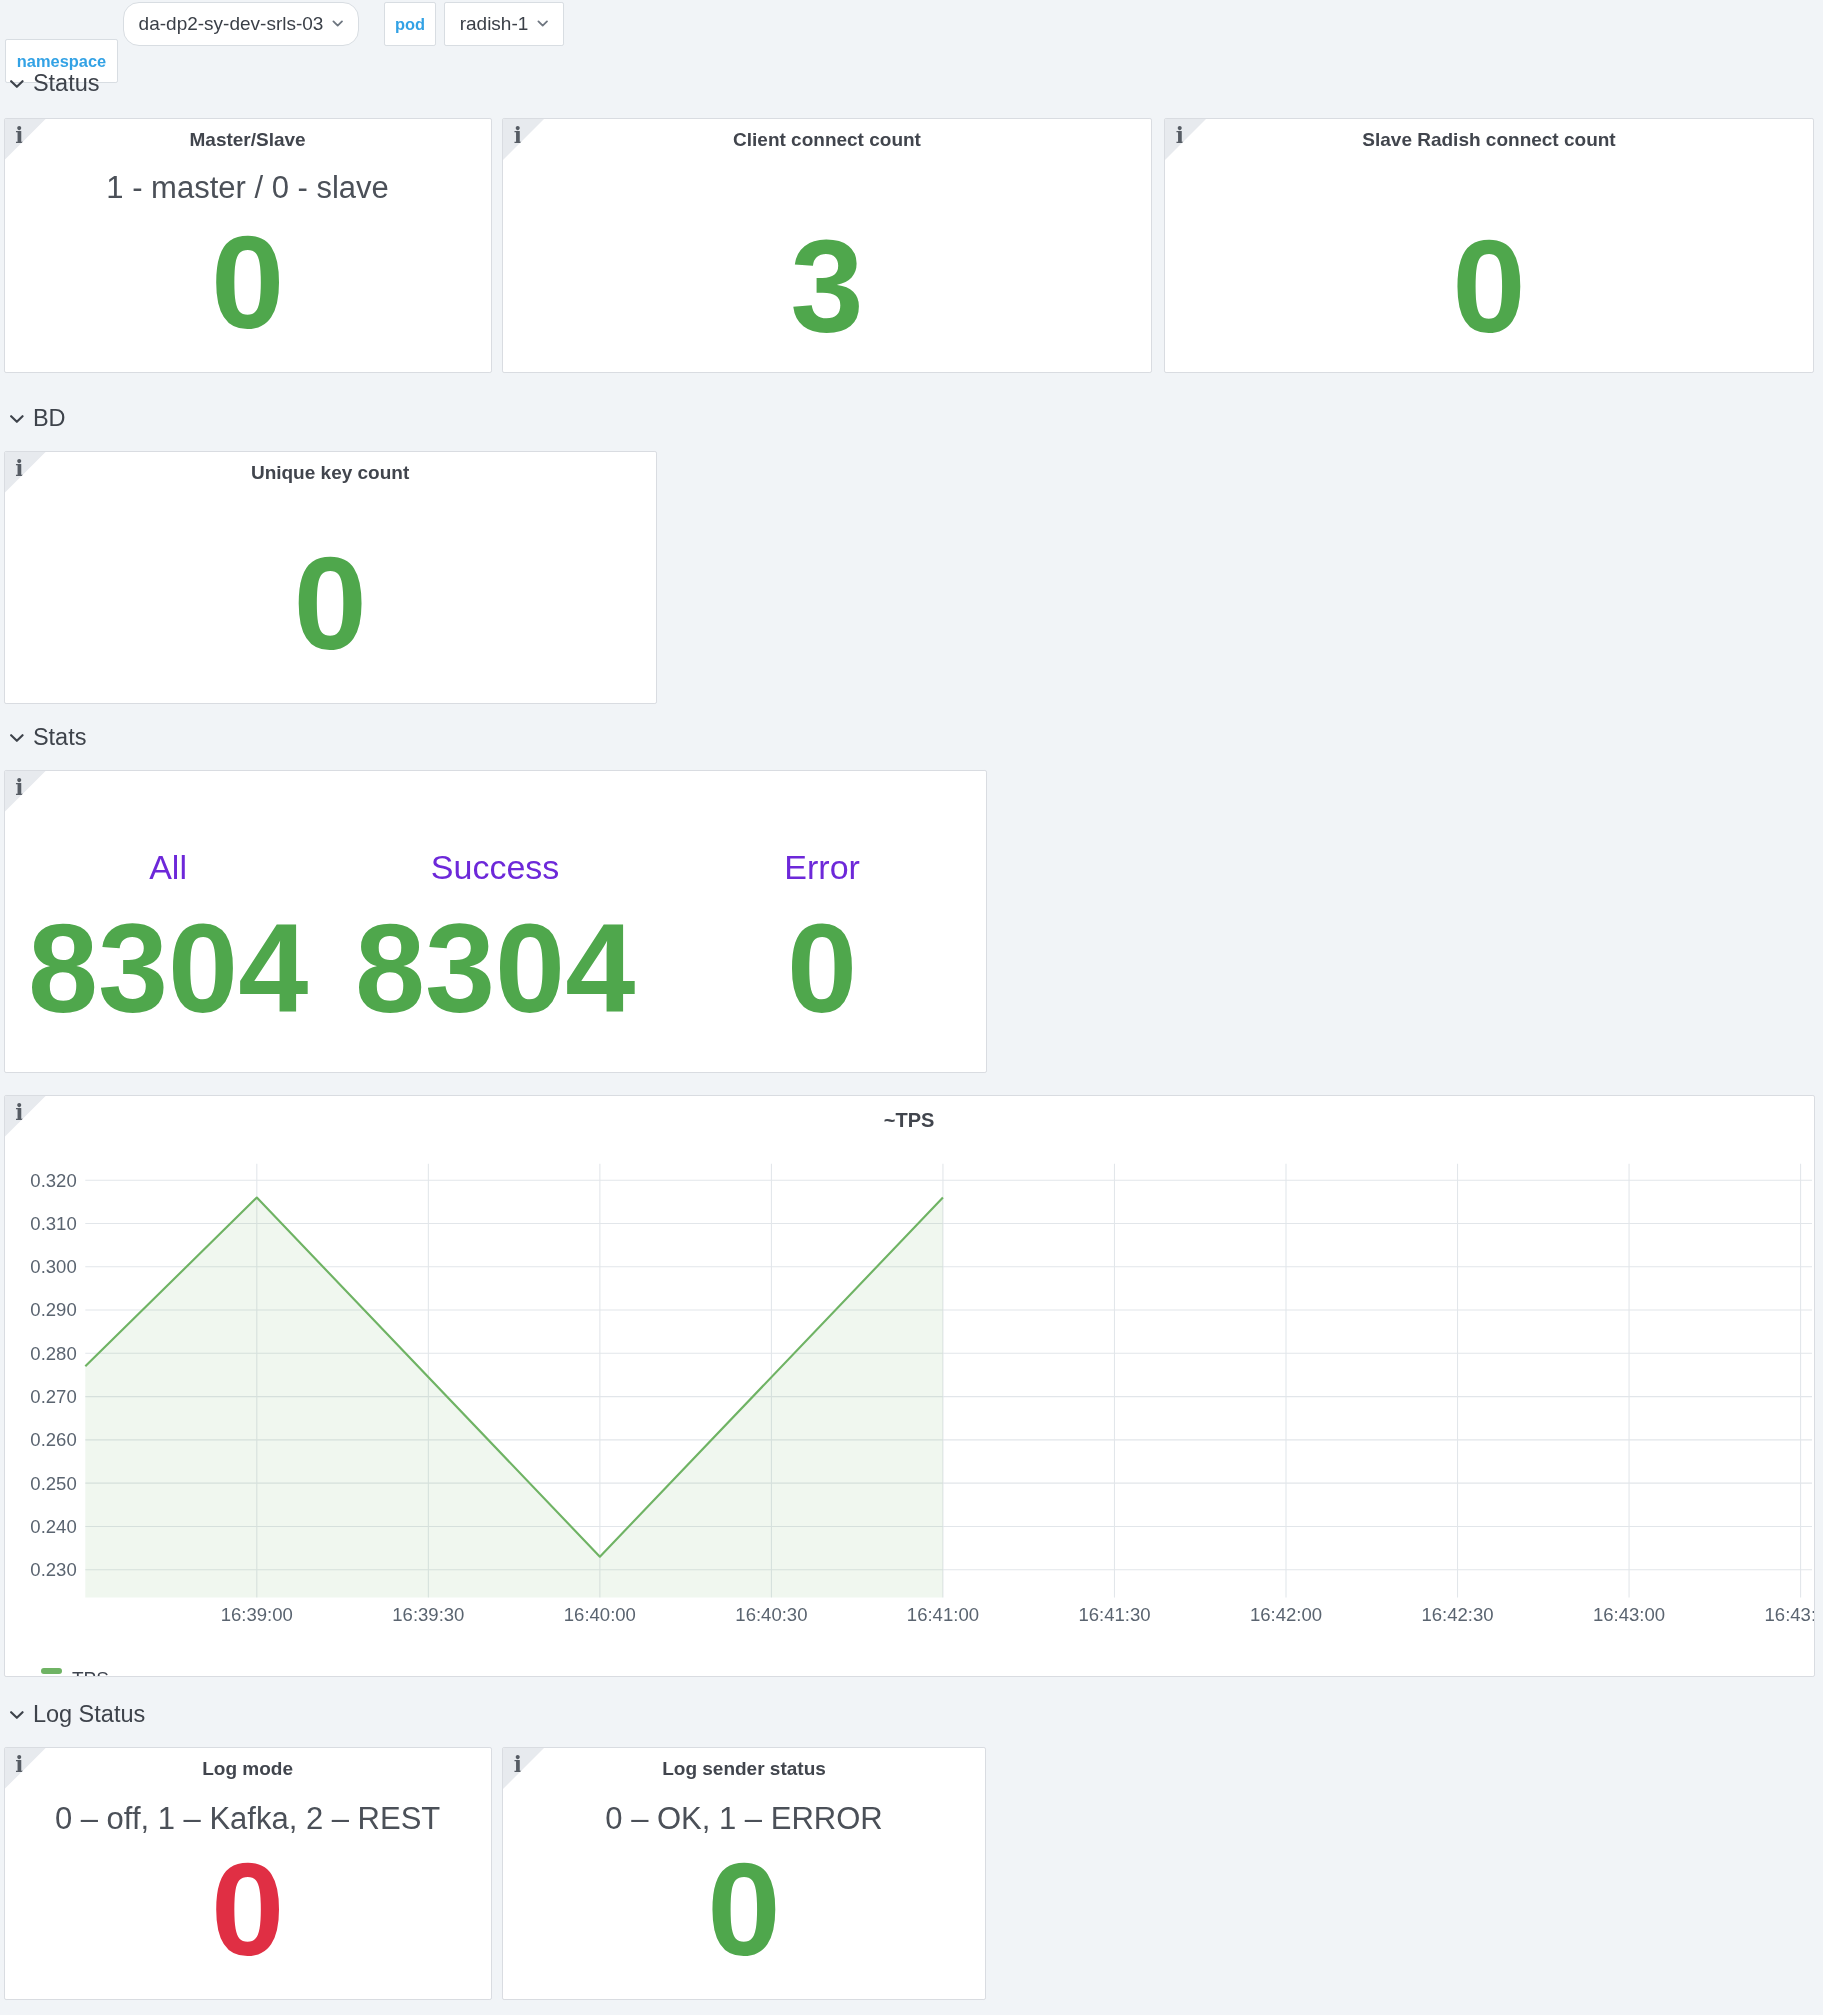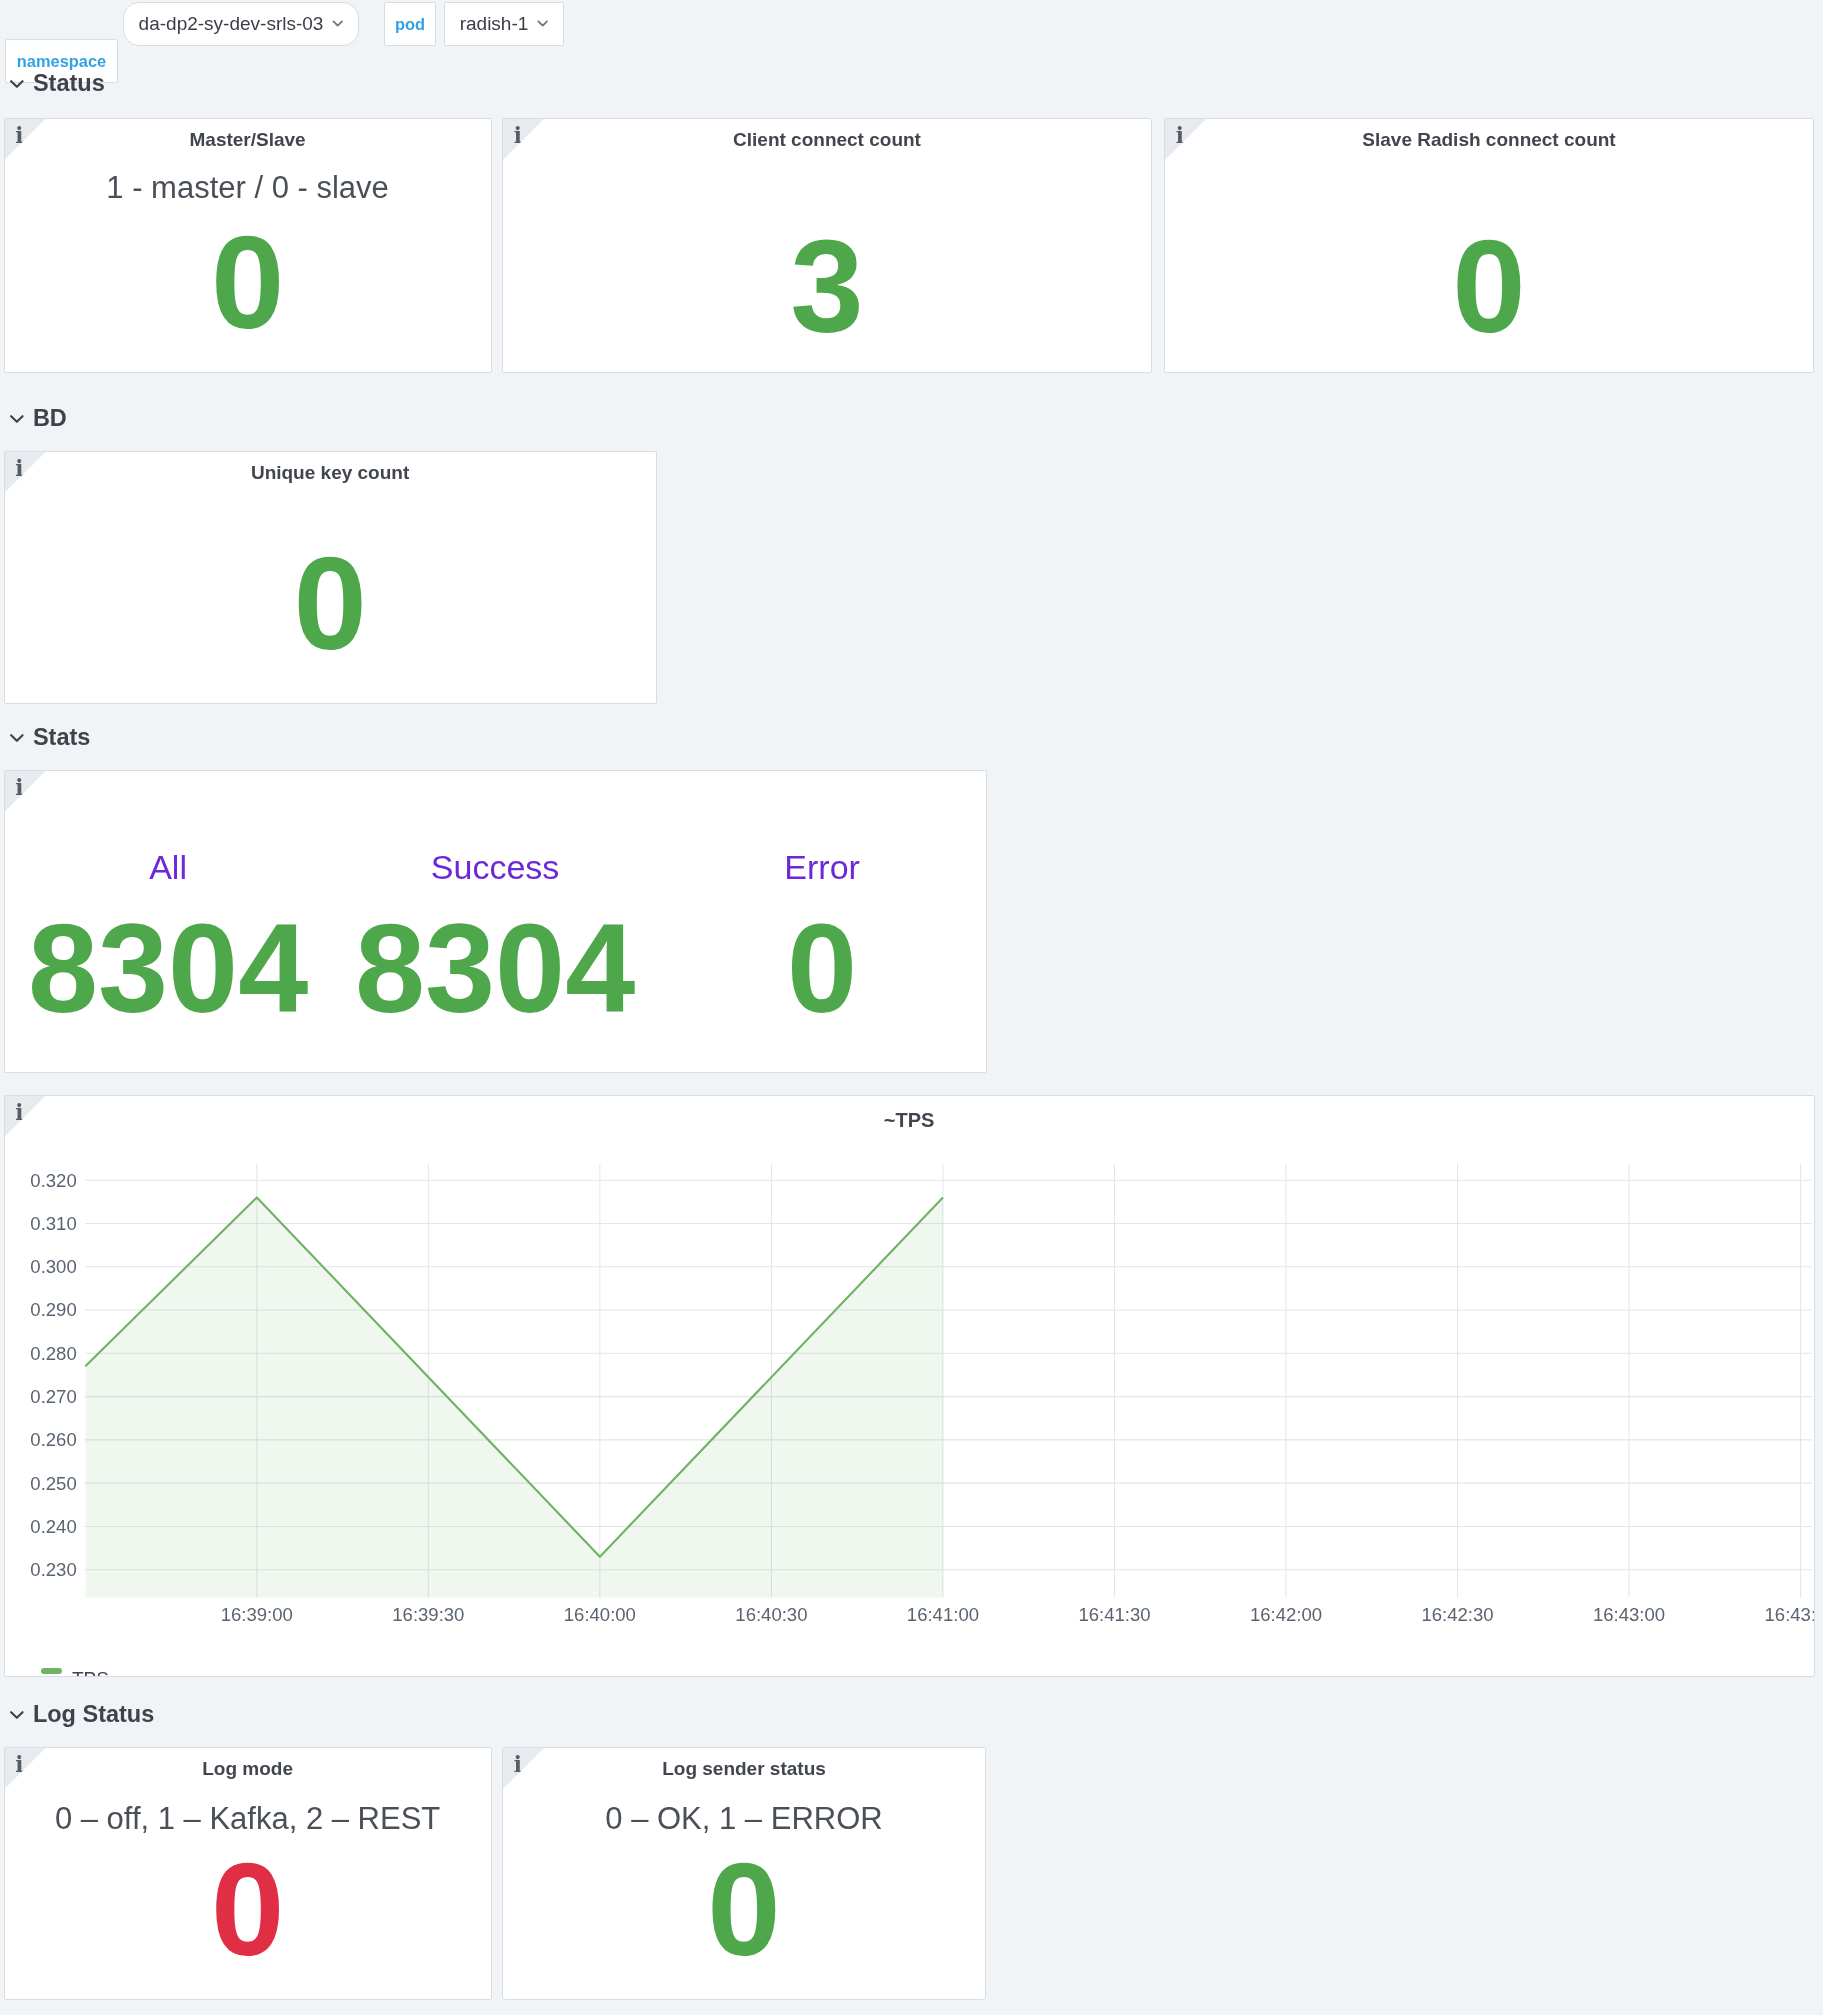--- a/index.html
+++ b/index.html
@@ -12,21 +12,21 @@
     border:0.7px solid #d8dde2; border-radius:2.1px;
     display:flex; align-items:center; justify-content:center;
   }
   .chip .var-label { color:#33a2e5; font-size:16.4px; font-weight:600; }
   .chip .var-value { color:#3a3f47; font-size:19px; }
   .chip .caret { margin-left:8.6px; }
 
   
   .section-header { position:absolute; left:8.6px; display:flex; align-items:center; cursor:pointer; }
   .section-header .sec-chevron { margin-right:8.6px; display:flex; }
-  .section-header .sec-title { font-size:23.5px; font-weight:700; color:#3e434b; }
+  .section-header .sec-title { font-size:23.5px; font-weight:400; color:#3e434b; }
 
   
   .panel {
     position:absolute; background:#fff; border:0.7px solid #d9dce1; border-radius:2.1px;
     overflow:hidden;
   }
   .corner {
     position:absolute; top:0; left:0; width:41px; height:41px;
     background:#e7eaee; clip-path:polygon(0 0,100% 0,0 100%);
     cursor:pointer; z-index:2;

